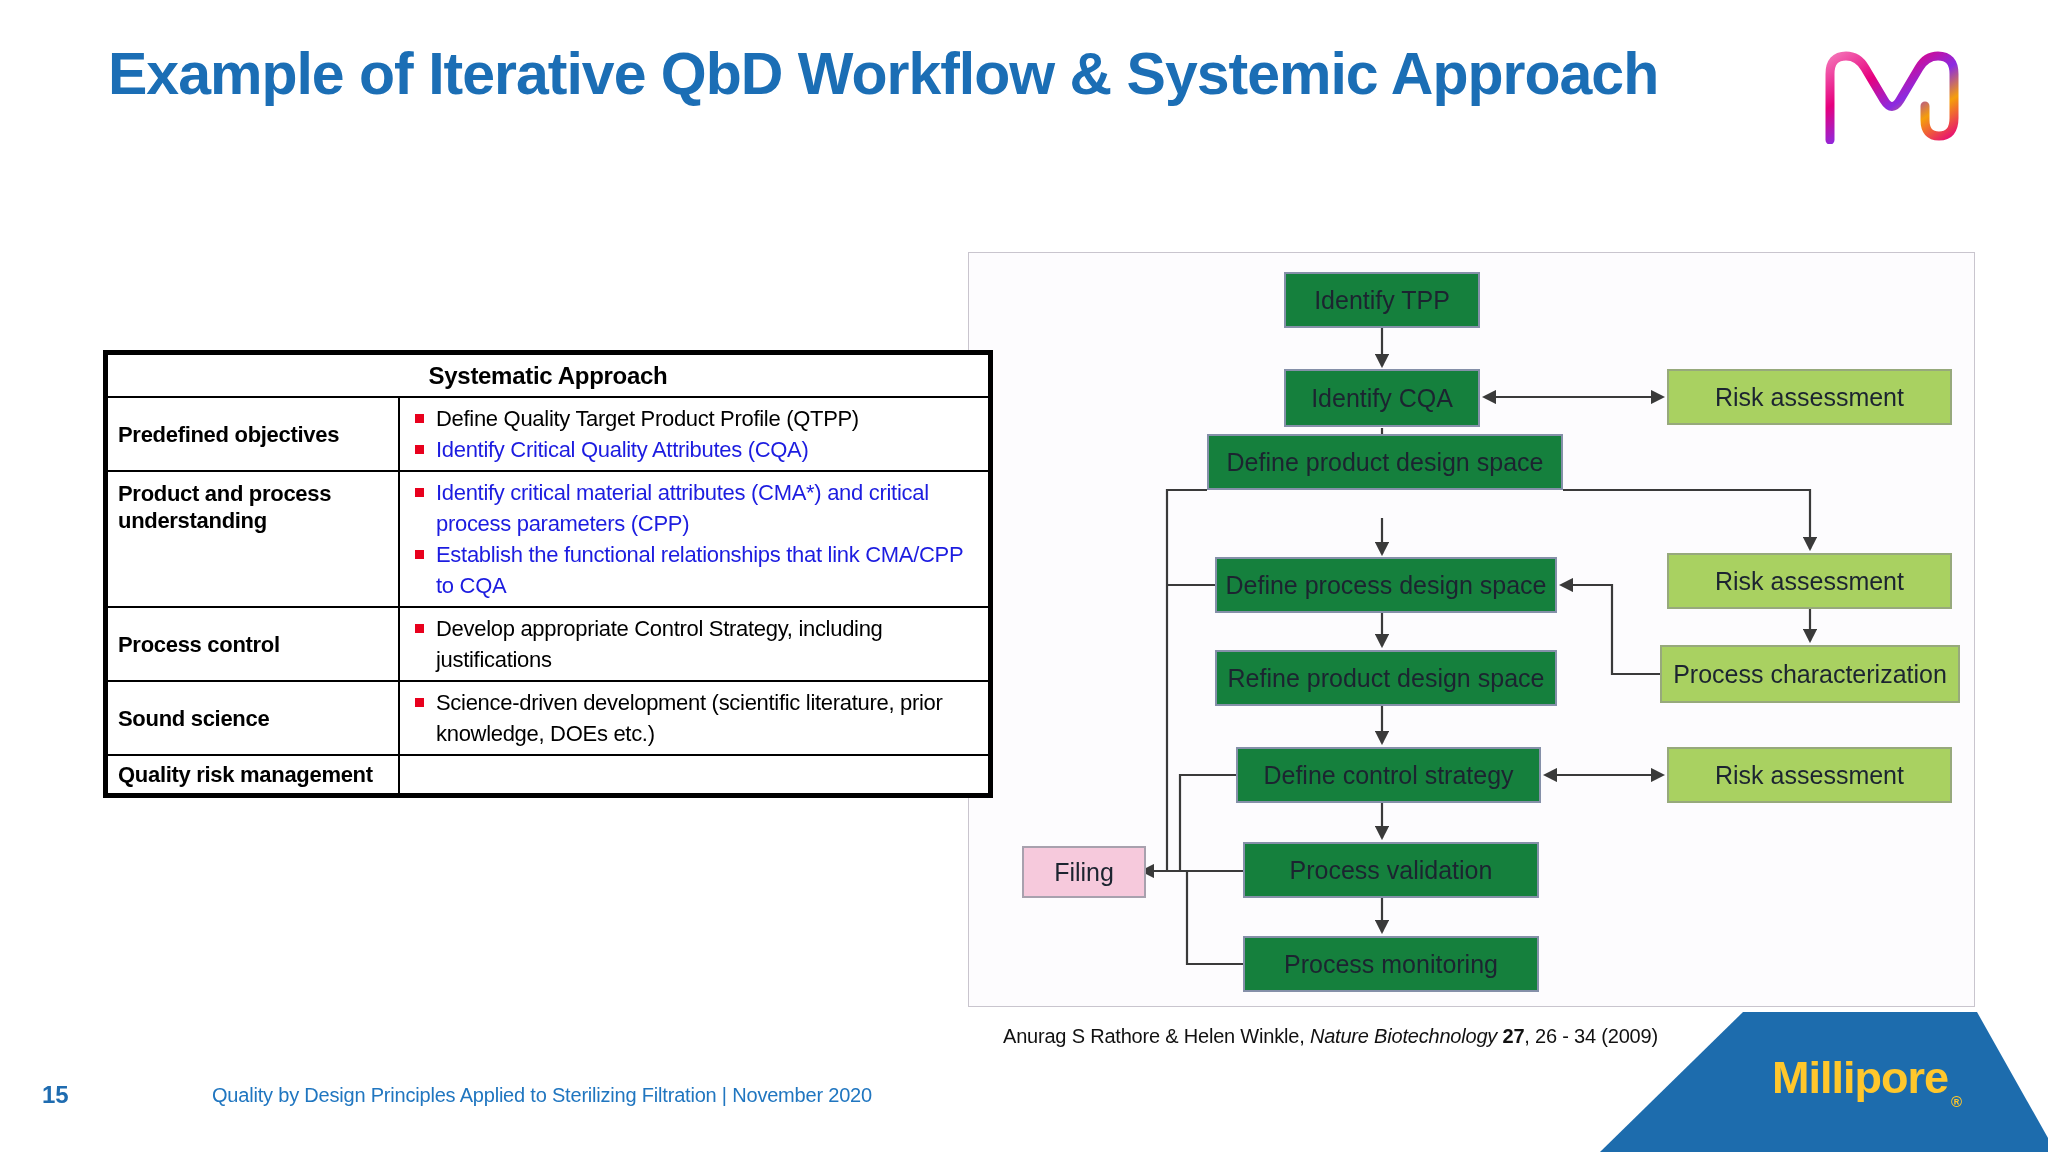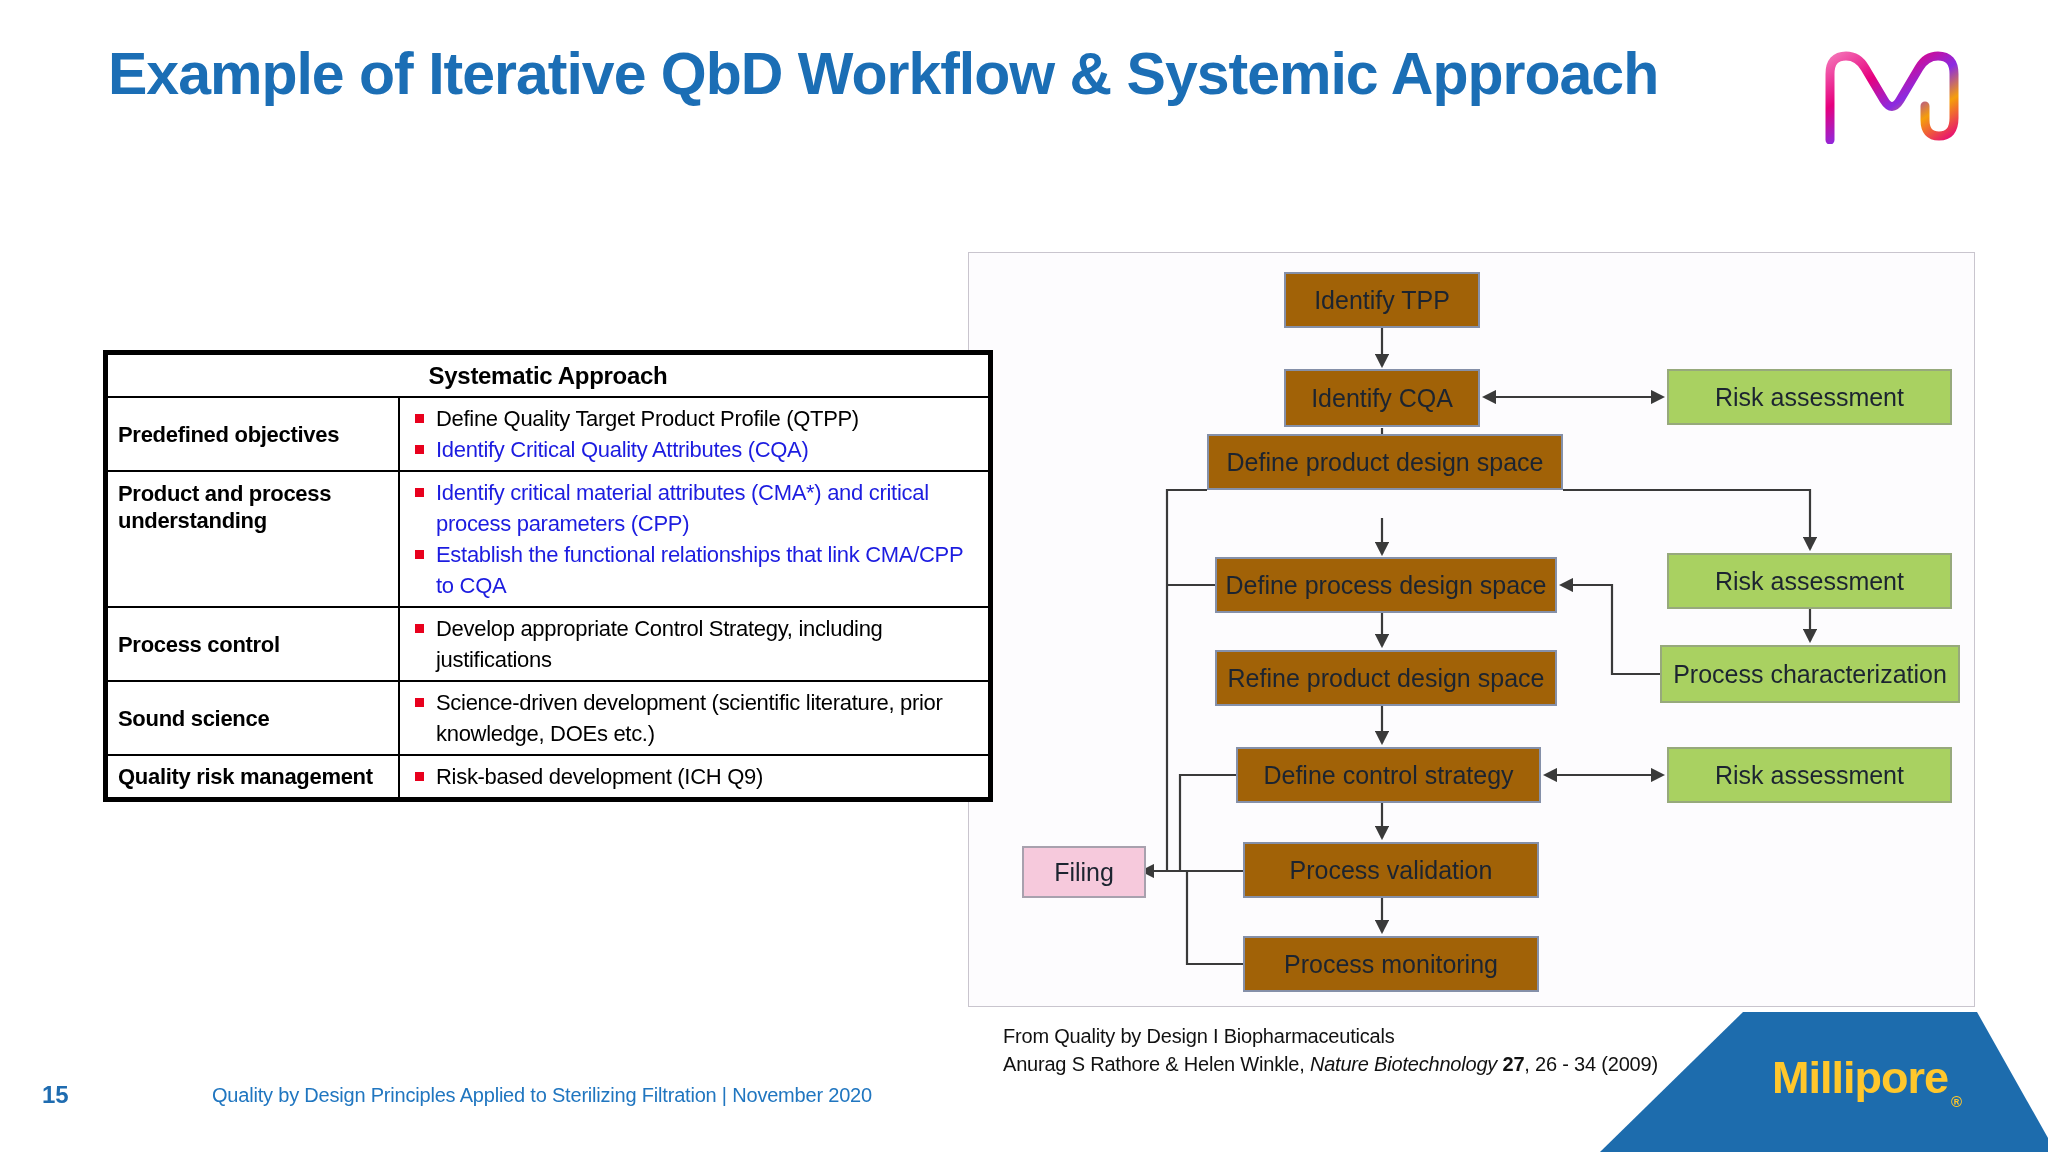--- a/index.html
+++ b/index.html
@@ -43,21 +43,21 @@
   
   .flow-frame{
     position:absolute;left:968px;top:252px;width:1007px;height:755px;
     border:1px solid #c9c5ce;background:#fdfcfe;box-sizing:border-box;z-index:1;
   }
   .flow-nodes{position:absolute;left:0;top:0;z-index:2;}
   .flow-node{
     position:absolute;display:flex;align-items:center;justify-content:center;
     font-size:25px;color:#1c2430;white-space:nowrap;box-sizing:border-box;z-index:2;
   }
-  .flow-node.blue{background:#a16207;border:2px solid #8590a9;}
+  .flow-node.blue{background:#15803d;border:2px solid #8590a9;}
   .flow-node.green{background:#a9d161;border:2px solid #97a97c;}
   .flow-node.pink{background:#f6c9dc;border:2px solid #a8a1ae;}
   .edges-svg{position:absolute;left:968px;top:252px;z-index:2;}
   
   .citation{position:absolute;left:1003px;top:1022px;z-index:2;color:#111;
     font-size:20px;line-height:28px;letter-spacing:-0.2px;}
   
   .page-number{position:absolute;left:34px;top:1081px;font-size:24px;font-weight:bold;color:#1f6cb0;margin-left:8px;}
   .footer-text{position:absolute;left:212px;top:1084px;font-size:20px;color:#2076c0;letter-spacing:-0.2px;}
   
@@ -110,23 +110,20 @@
         </div>
       </div>
       <div class="qbd-row">
         <div class="qbd-label">Sound science</div>
         <div class="qbd-items">
           <div class="bullet-item">Science-driven development (scientific literature, prior knowledge, DOEs etc.)</div>
         </div>
       </div>
       <div class="qbd-row">
         <div class="qbd-label">Quality risk management</div>
-        <div class="qbd-items">
-          <div class="bullet-item">Risk-based development (ICH Q9)</div>
-        </div>
       </div>
     </div>
 </div>
 
 <div class="flow-frame"></div>
 
 <svg class="edges-svg" width="1007" height="755" viewBox="968 252 1007 755">
   <defs>
     <marker id="arr" viewBox="0 0 10 10" refX="8.5" refY="5" markerWidth="6.5" markerHeight="6.5" orient="auto-start-reverse">
       <path d="M0,0 L10,5 L0,10 z" fill="#3a3a3a"></path>
@@ -163,21 +160,20 @@
     <div class="flow-node blue" style="left: 1215px; top: 650px; width: 342px; height: 56px;">Refine product design space</div>
     <div class="flow-node green" style="left: 1660px; top: 645px; width: 300px; height: 58px;">Process characterization</div>
     <div class="flow-node blue" style="left: 1236px; top: 747px; width: 305px; height: 56px;">Define control strategy</div>
     <div class="flow-node green" style="left: 1667px; top: 747px; width: 285px; height: 56px;">Risk assessment</div>
     <div class="flow-node blue" style="left: 1243px; top: 842px; width: 296px; height: 56px;">Process validation</div>
     <div class="flow-node pink" style="left: 1022px; top: 846px; width: 124px; height: 52px;">Filing</div>
     <div class="flow-node blue" style="left: 1243px; top: 936px; width: 296px; height: 56px;">Process monitoring</div>
   </div>
 
 <div class="citation">
-  <div>From  Quality by Design I Biopharmaceuticals</div>
   <div><span>Anurag S Rathore &amp; Helen Winkle, </span><em>Nature Biotechnology </em><b>27</b><span>, 26 - 34 (2009)</span></div>
 </div>
 
 <div class="page-number">15</div>
 <div class="footer-text">Quality by Design Principles Applied to Sterilizing Filtration | November 2020</div>
 
 <svg class="banner-svg" width="448" height="147" viewBox="1600 1005 448 147">
   <polygon points="1743,1012 1977,1012 2048,1138 2048,1152 1600,1152" fill="#1d6cad"></polygon>
 </svg>
 <div class="millipore-wordmark"><span>Millipore</span><span class="reg">®</span></div>

